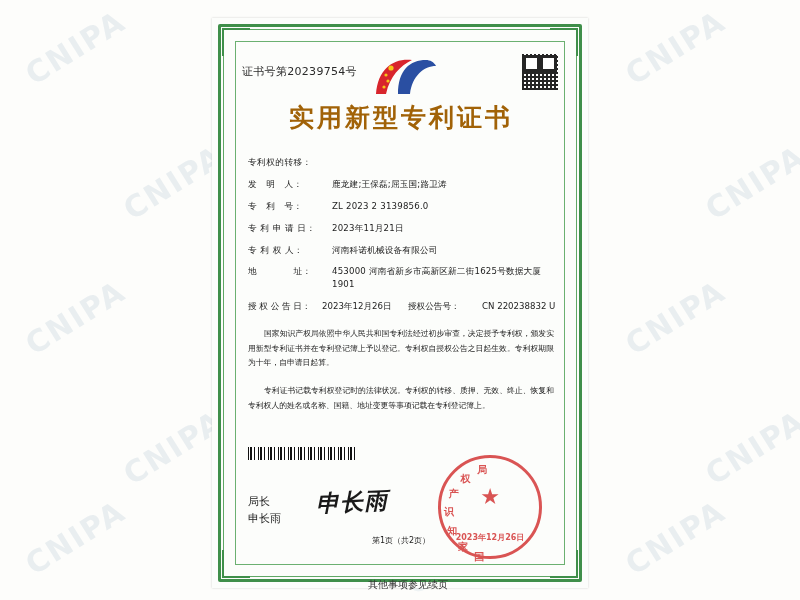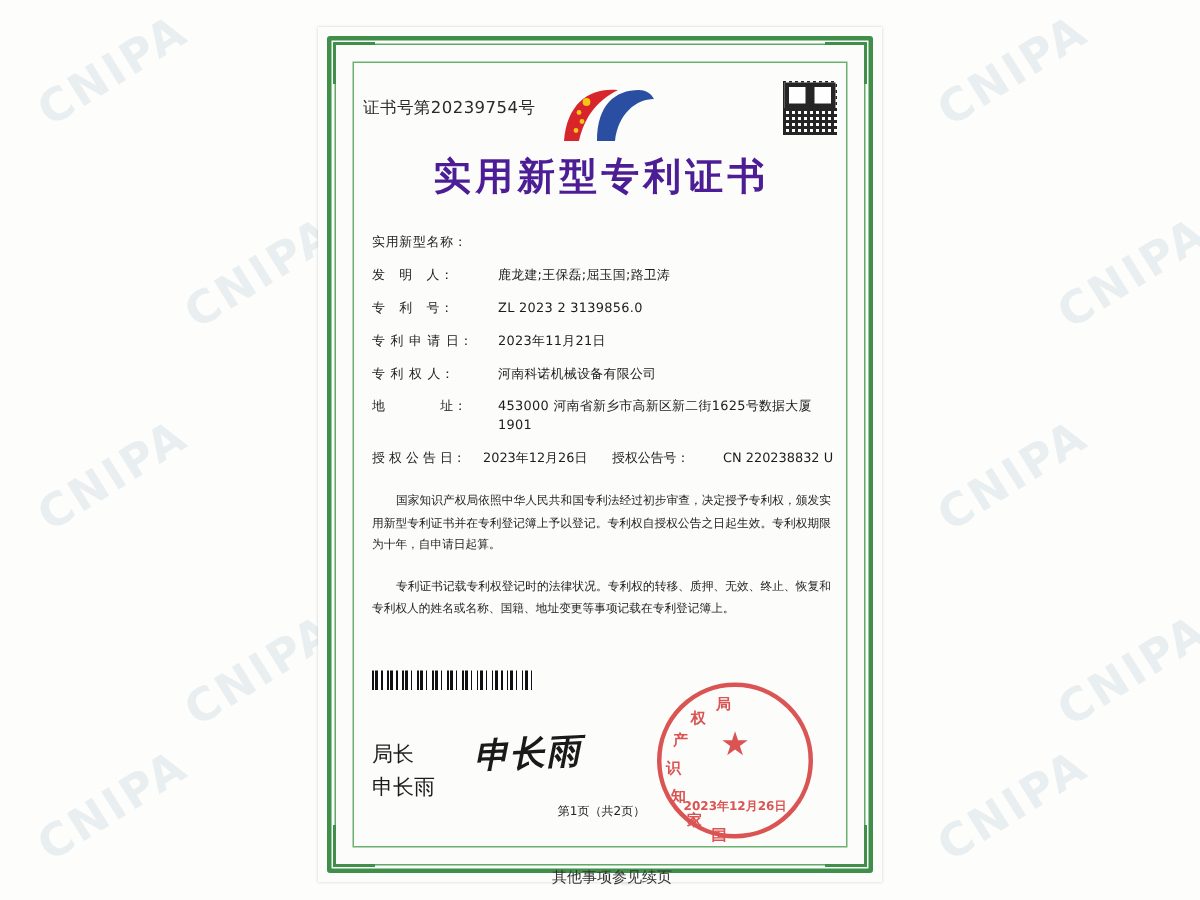--- a/index.html
+++ b/index.html
@@ -121,21 +121,21 @@
     border: 3px solid #000;
     background: #fff;
   }
   .qr::before { left: 1px; top: 1px; }
   .qr::after  { right: 1px; top: 1px; }
 
   .title {
     text-align: center;
     font-size: 25px;
     font-weight: 700;
-    color: #4c1d95;
+    color: #a16207;
     letter-spacing: 3px;
     margin-top: 22px;
     font-family: "DejaVu Sans", "Liberation Sans", sans-serif;
   }
 
   
   .fields {
     margin-top: 22px;
     padding-left: 6px;
   }
@@ -191,21 +191,21 @@
     width: 108px;
     height: 13px;
     background: repeating-linear-gradient(90deg,
       #111 0 1px, #fff 1px 2px, #111 2px 4px, #fff 4px 6px,
       #111 6px 7px, #fff 7px 10px);
   }
   .sig-label {
     position: absolute;
     left: 6px;
     top: 46px;
-    font-size: 14px;
+    font-size: 11px;
     line-height: 1.55;
     color: #1c1c1c;
   }
   .sig-script {
     position: absolute;
     left: 74px;
     top: 40px;
     font-size: 23px;
     color: #1a1a1a;
     font-family: "DejaVu Serif", "Liberation Serif", serif;
@@ -318,21 +318,21 @@
         <circle cx="24" cy="27" r="1.6" fill="#f5c518"></circle>
         <circle cx="20" cy="33" r="1.6" fill="#f5c518"></circle>
       </svg>
 
       <div class="qr"></div>
 
       <div class="title">实用新型专利证书</div>
 
       <div class="fields">
         <div class="row">
-          <div class="lbl">实用新型名称：</div>
+          <div class="lbl">专利权的转移：</div>
         </div>
         <div class="row">
           <div class="lbl">发　明　人：</div>
           <div class="val">鹿龙建;王保磊;屈玉国;路卫涛</div>
         </div>
         <div class="row">
           <div class="lbl">专　利　号：</div>
           <div class="val">ZL 2023 2 3139856.0</div>
         </div>
         <div class="row">

